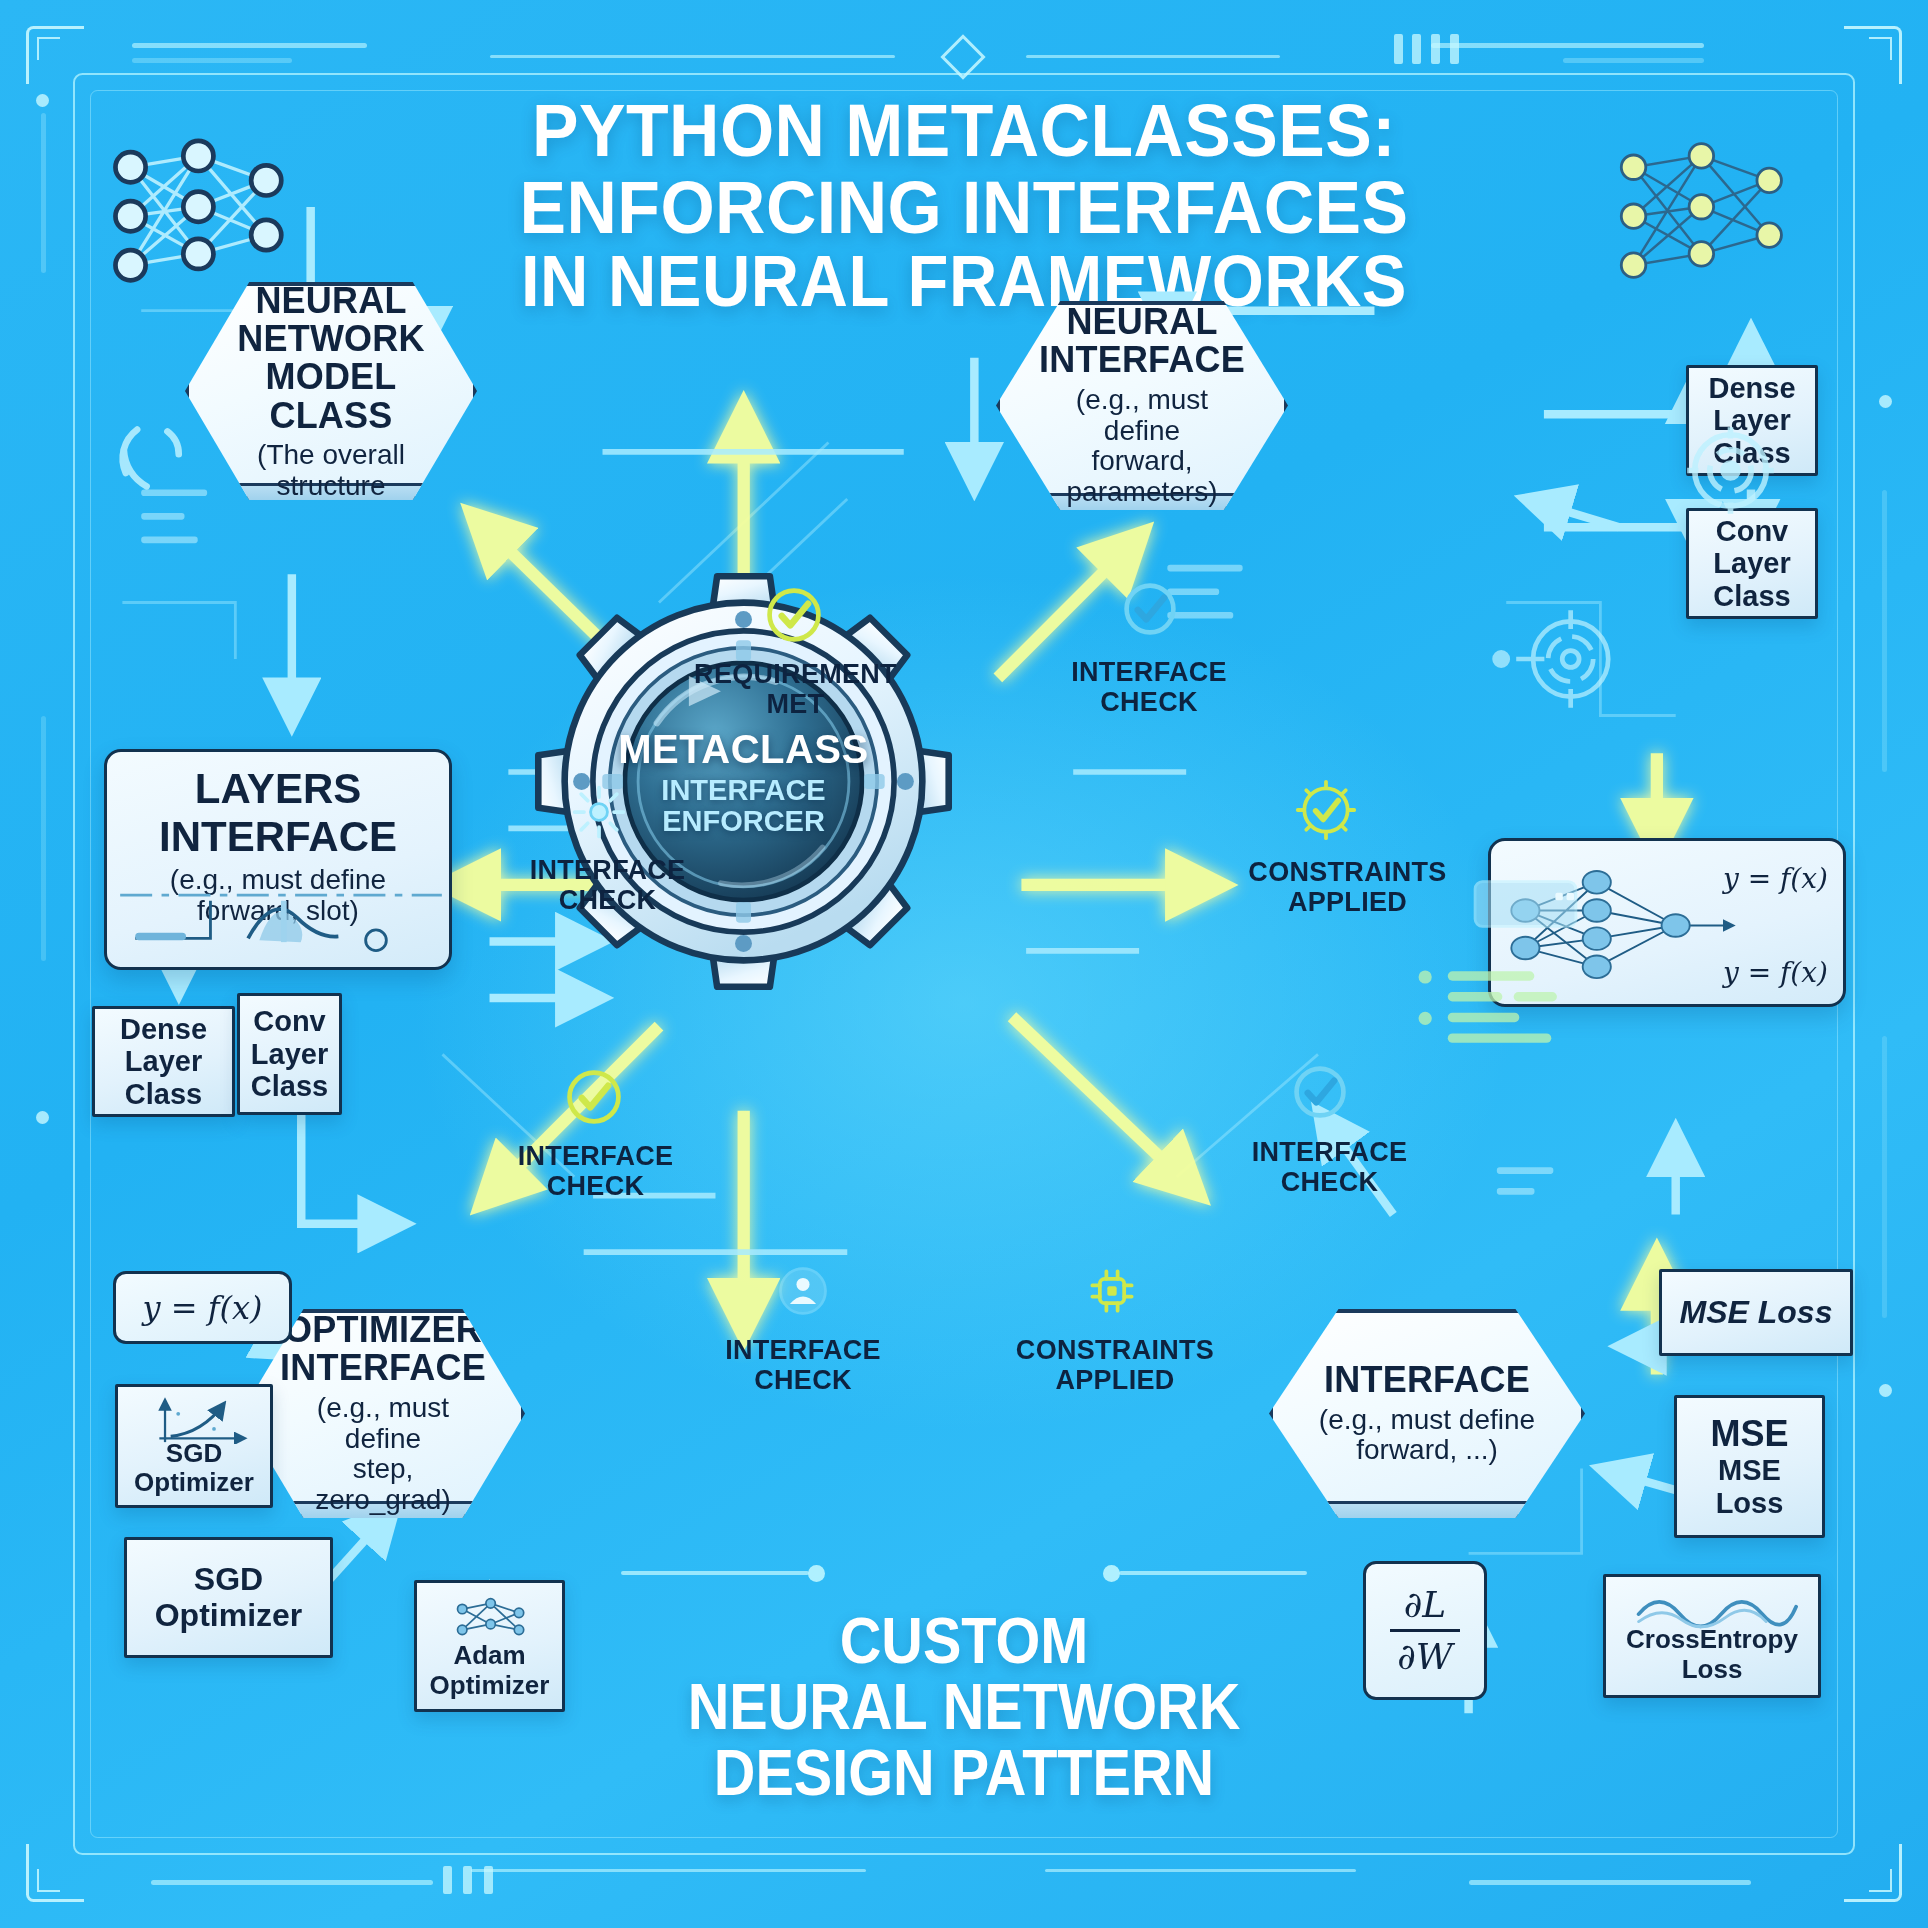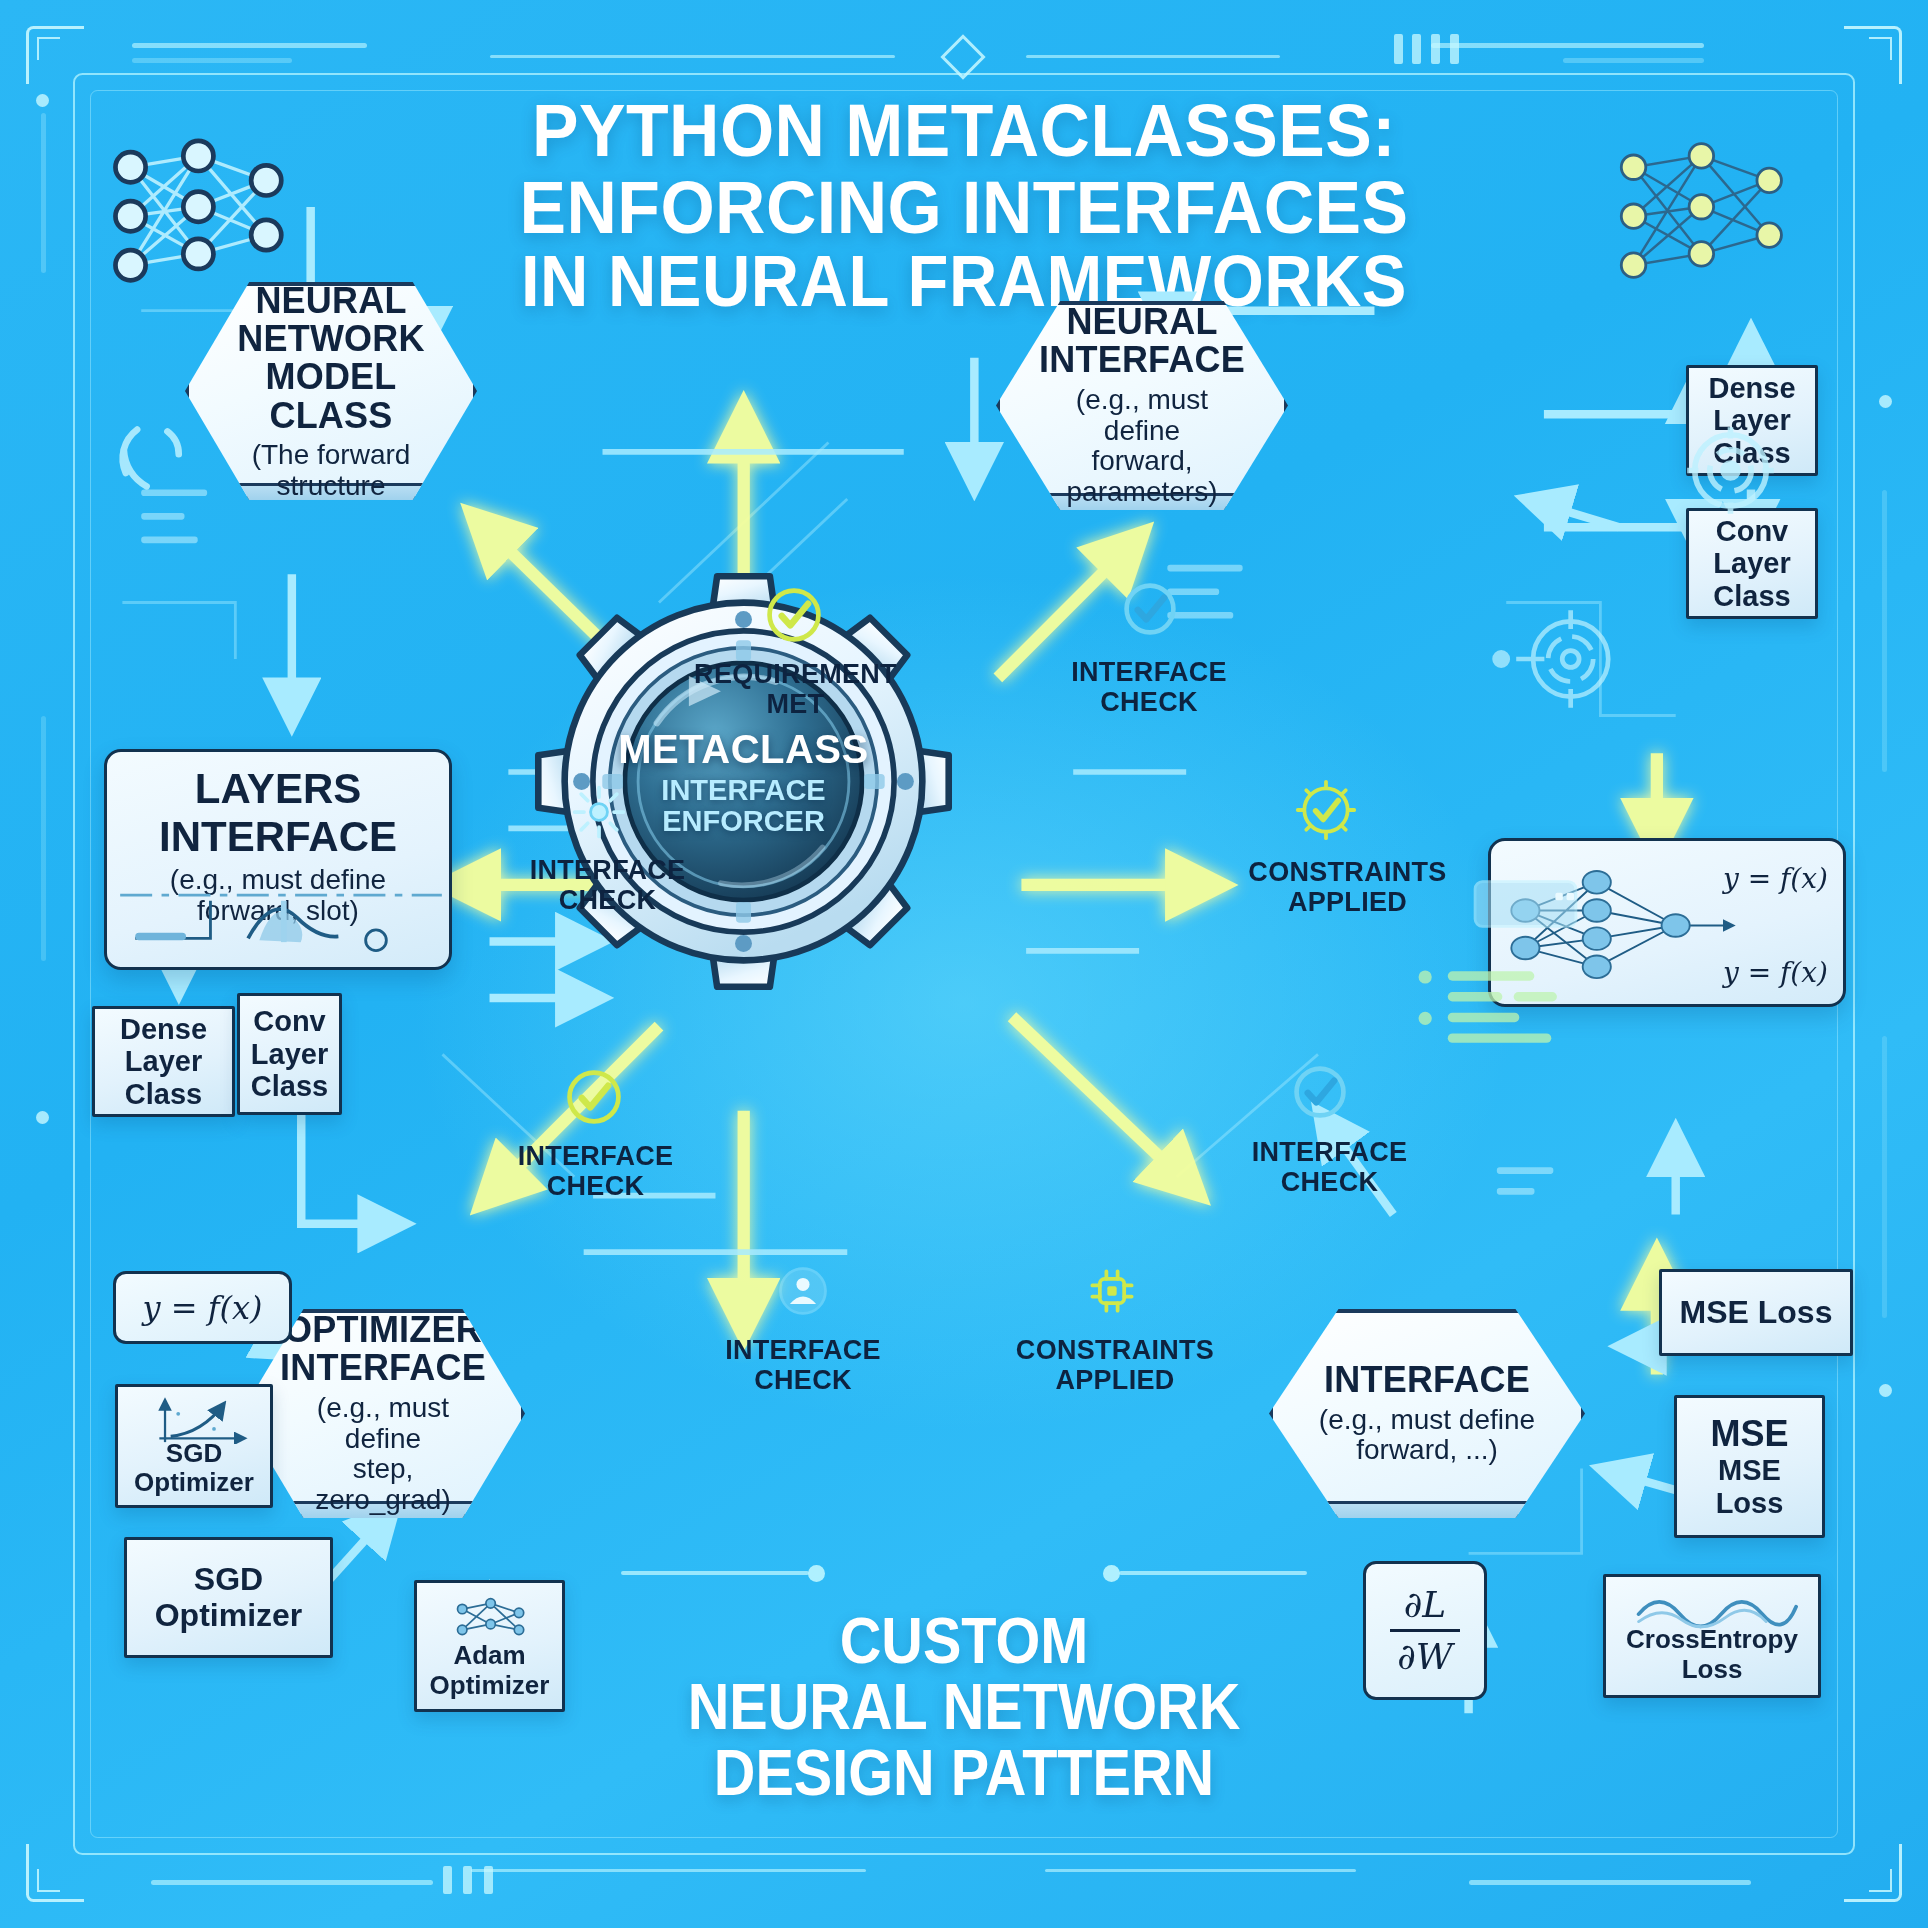--- a/index.html
+++ b/index.html
@@ -379,21 +379,21 @@
             <circle cx="28" cy="32" r="3.6"></circle>
           <circle cx="46" cy="14" r="3.6"></circle>
             <circle cx="46" cy="26" r="3.6"></circle>
             <circle cx="46" cy="38" r="3.6"></circle>
         </g>
       </svg>
       <div class="ttl">
         <span style="display:block">NEURAL NETWORK</span>
         <span style="display:block">MODEL CLASS</span>
       </div>
-      <div class="sub">(The forward structure</div>
+      <div class="sub">(The overall structure</div>
       <div class="plinth"></div>
     </div>
   </div>
 
   <div class="hexwrap" style="left:996px; top:301px; width:292px; height:209px;">
     <div class="hex" style="position:relative; width:292px; height:209px;">
       <div class="ttl">
         <span style="display:block">NEURAL</span>
         <span style="display:block">INTERFACE</span>
       </div>
@@ -535,21 +535,21 @@
         <circle cx="44" cy="12" r="5"></circle>
           <circle cx="44" cy="34" r="5"></circle>
         <circle cx="74" cy="22" r="5"></circle>
           <circle cx="74" cy="40" r="5"></circle>
       </g>
     </svg>
     <span class="line">Adam</span>
     <span class="line">Optimizer</span>
   </div>
 
-  <div class="card lg" style="left:1659px; top:1269px; width:194px; height:87px;">
+  <div class="card lg" style="left:1659px; top:1269px; width:194px; height:87px;font-style:italic;">
     <span class="line">MSE Loss</span>
   </div>
 
   <div class="card md" style="left:1674px; top:1395px; width:151px; height:143px;">
     <span class="line" style="font-size:36px; font-weight:800;">MSE</span>
     <span class="line">MSE</span>
     <span class="line">Loss</span>
   </div>
 
   <div class="card sm" style="left:1603px; top:1574px; width:218px; height:124px; justify-content:flex-end; padding-bottom:11.3px;">

